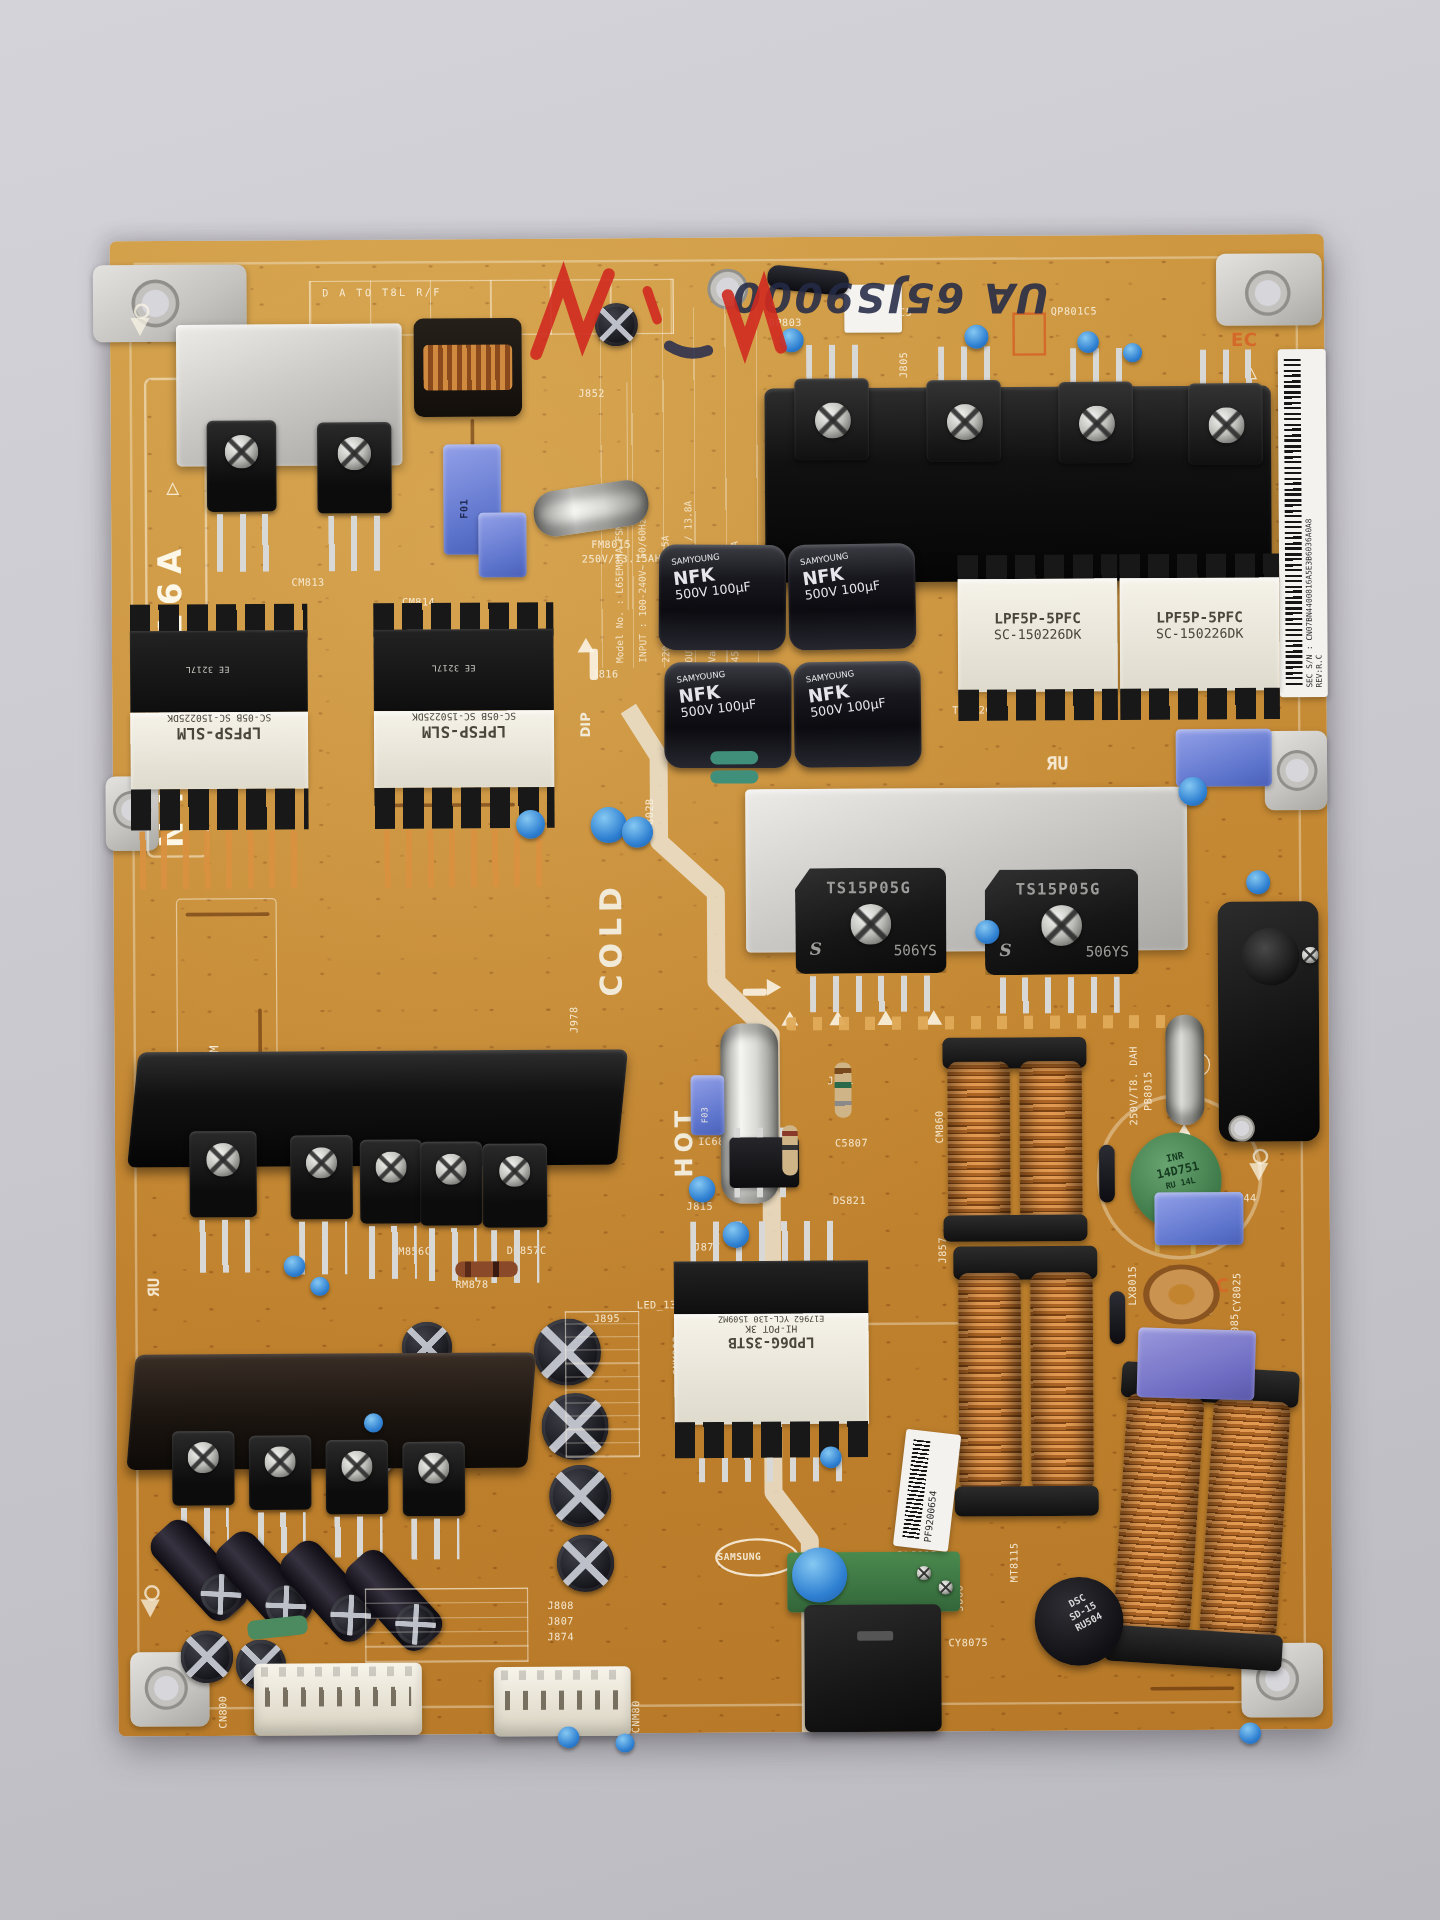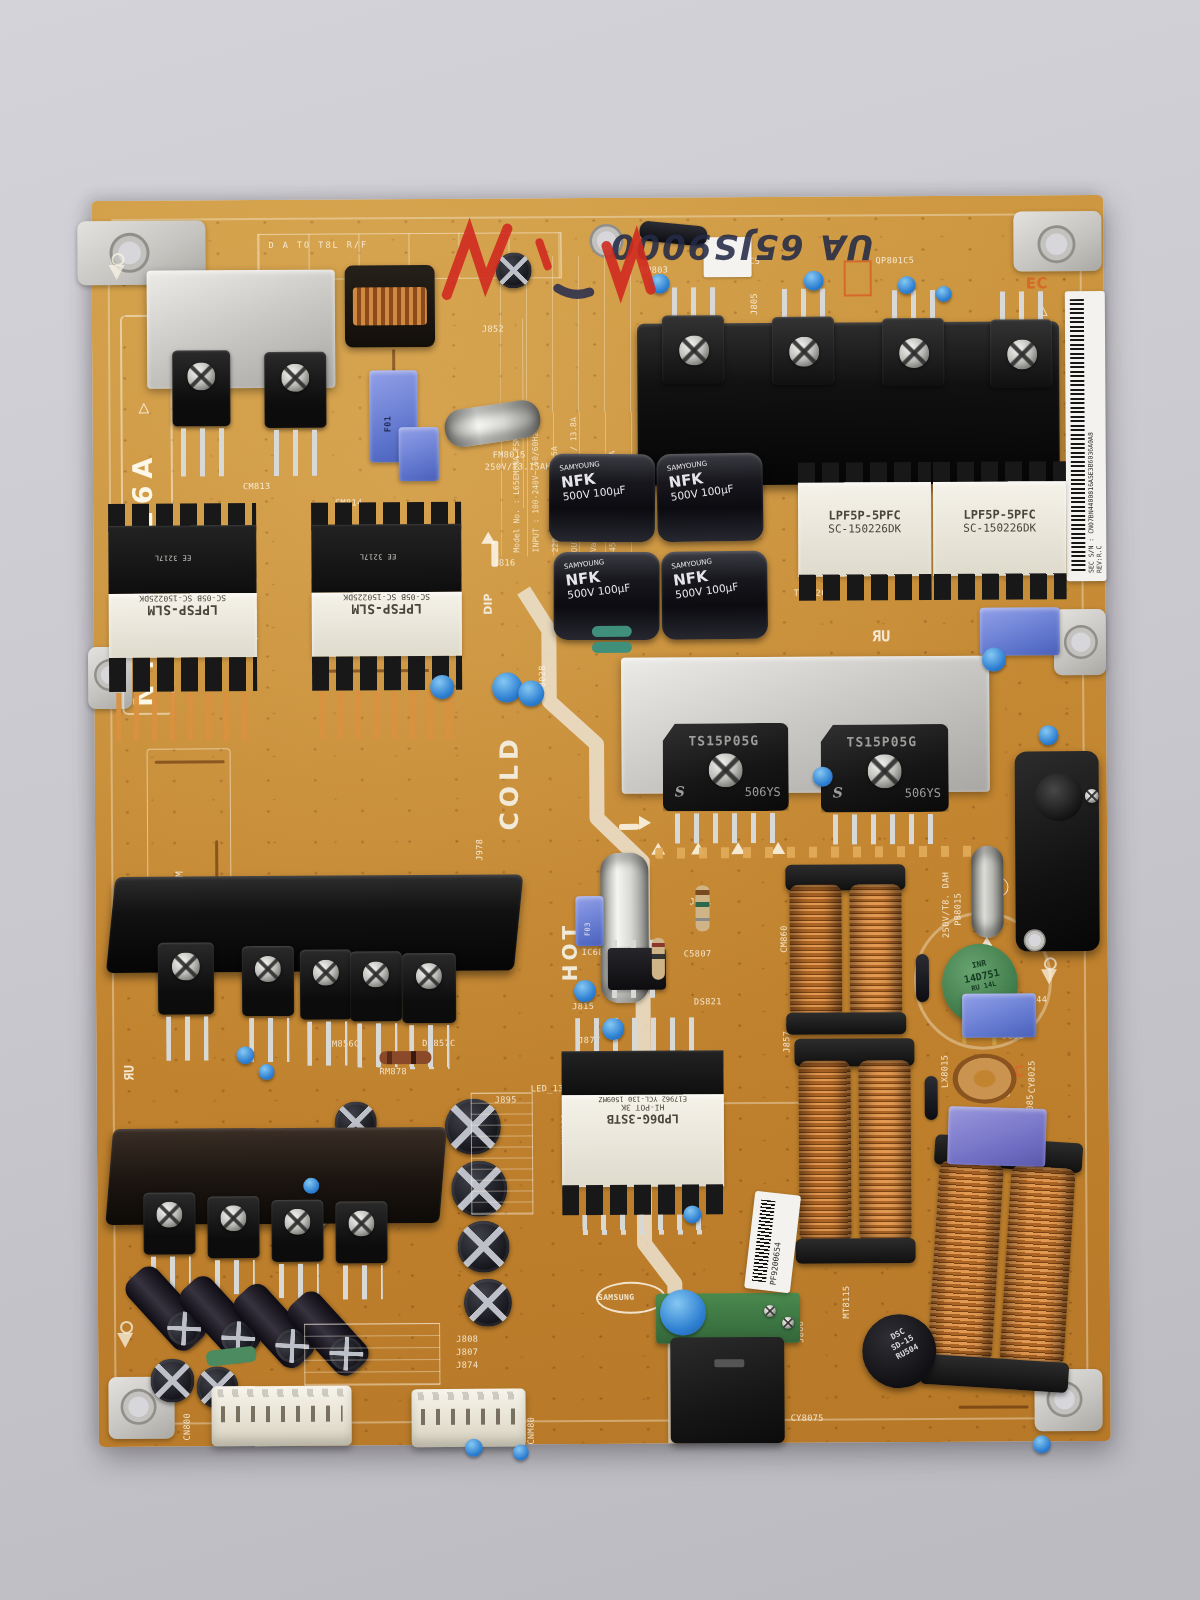--- a/index.html
+++ b/index.html
@@ -234,37 +234,37 @@
     <i class="sk" style="left:482px;top:872px">J876</i>
     <i class="sk" style="left:434px;top:886px">LED_13V</i>
     <i class="sk r90" style="left:464px;top:948px">CNM803</i>
     <i class="sk" style="left:358px;top:1136px">J808</i>
     <i class="sk" style="left:358px;top:1149px">J807</i>
     <i class="sk" style="left:358px;top:1162px">J874</i>
     <i class="sk r90" style="left:84px;top:1240px">CN800</i>
     <i class="sk r90" style="left:428px;top:1246px">CNM80</i>
     <i class="sk r90" style="left:588px;top:1146px">SP802</i>
     <i class="sk" style="left:650px;top:1096px">RL8015</i>
-    <i class="sk" style="left:692px;top:1217px">CY8075</i>
+    <i class="sk" style="left:692px;top:1169px">CY8075</i>
     <i class="sk r90" style="left:698px;top:1146px">J866</i>
     <i class="sk r90" style="left:744px;top:1122px">MT8115</i>
     <i class="sk r90" style="left:890px;top:838px">VR8015</i>
     <i class="sk" style="left:918px;top:800px">CY8044</i>
     <i class="sk" style="left:906px;top:836px">J858</i>
     <i class="sk" style="left:756px;top:678px">J844</i>
     <i class="sk" style="left:756px;top:690px">J843</i>
     <i class="sk r90" style="left:695px;top:806px">LX8045</i>
     <i class="sk r90" style="left:704px;top:952px">LX8035</i>
     <i class="sk r90" style="left:844px;top:892px" actable="false">LX8015</i>
     <i class="sk r90" style="left:931px;top:898px">CY8025</i>
     <i class="sk r90" style="left:929px;top:932px">CY8085</i>
     <i class="sk" style="left:892px;top:894px">J855</i>
     <i class="sk" style="left:700px;top:392px">TP802C5</i>
     <i class="sk" style="left:604px;top:942px">J890</i>
-    <i class="sk" style="left:588px;top:752px">C5807</i>
+    <i class="sk" style="left:600px;top:752px">C5807</i>
     <i class="sk" style="left:493px;top:720px">J813</i>
     <i class="sk" style="left:598px;top:800px">DS821</i>
     <i class="sk" style="left:486px;top:750px">IC6801C5</i>
     <i class="sk" style="left:594px;top:700px">J891</i>
     <i class="sk r90" style="left:686px;top:856px">J857</i>
     <i class="sk r90" style="left:684px;top:756px">CM860</i>
     <i class="sk" style="left:283px;top:868px">RM878</i>
     <i class="sk" style="left:398px;top:897px">J895</i>
     <i class="sk" style="left:400px;top:252px">FM8015</i>
     <i class="sk" style="left:392px;top:264px">250V/T3.15AH</i>

